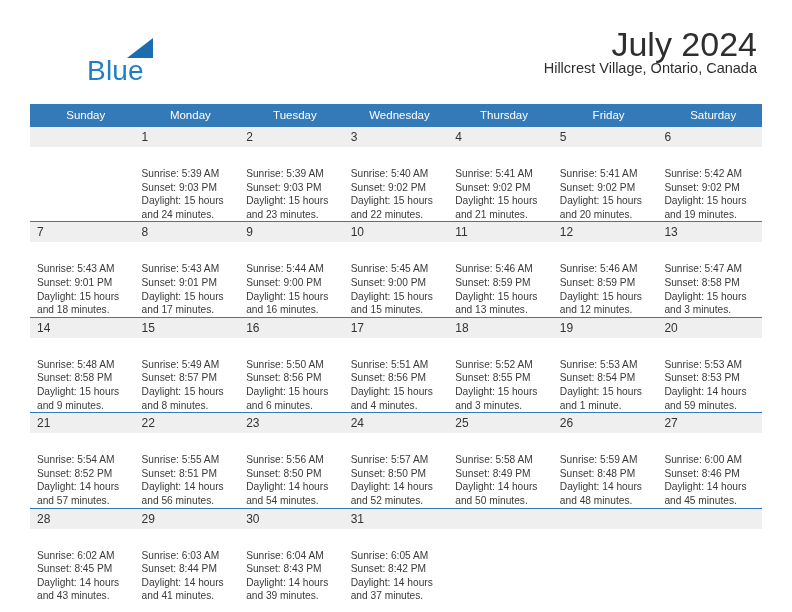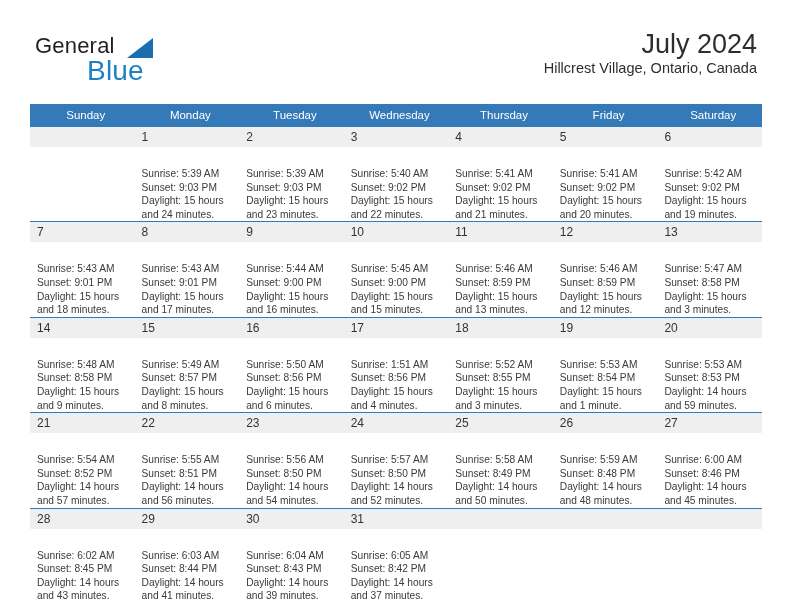--- a/index.html
+++ b/index.html
@@ -66,21 +66,21 @@
     border-bottom: 20px solid #1b6cb0;
   }
 
   .title-block {
     position: absolute;
     right: 35px;
     top: 28px;
     text-align: right;
   }
   .cal-title {
-    font-size: 27px;
+    font-size: 34px;
     color: #2e2e2e;
     font-weight: normal;
     line-height: 32px;
     white-space: nowrap;
   }
   .cal-subtitle {
     font-size: 14.5px;
     color: #2e2e2e;
     line-height: 17px;
     white-space: nowrap;
@@ -136,21 +136,20 @@
   }
 </style>
 </head>
 <body>
 
 <div class="page">
 
   <div class="top-header">
 
     <div class="logo">
-      <span class="logo-general">General</span>
       <span class="logo-tri"></span>
       <span class="logo-blue">Blue</span>
     </div>
 
     <div class="title-block">
       <div class="cal-title">July 2024</div>
       <div class="cal-subtitle">Hillcrest Village, Ontario, Canada</div>
     </div>
 
   </div>
@@ -325,21 +324,21 @@
           <div class="cell-body">
             <div>Sunrise: 5:50 AM</div>
             <div>Sunset: 8:56 PM</div>
             <div>Daylight: 15 hours</div>
             <div>and 6 minutes.</div>
           </div>
         </td>
         <td>
           <div class="daynum">17</div>
           <div class="cell-body">
-            <div>Sunrise: 1:51 AM</div>
+            <div>Sunrise: 5:51 AM</div>
             <div>Sunset: 8:56 PM</div>
             <div>Daylight: 15 hours</div>
             <div>and 4 minutes.</div>
           </div>
         </td>
         <td>
           <div class="daynum">18</div>
           <div class="cell-body">
             <div>Sunrise: 5:52 AM</div>
             <div>Sunset: 8:55 PM</div>

